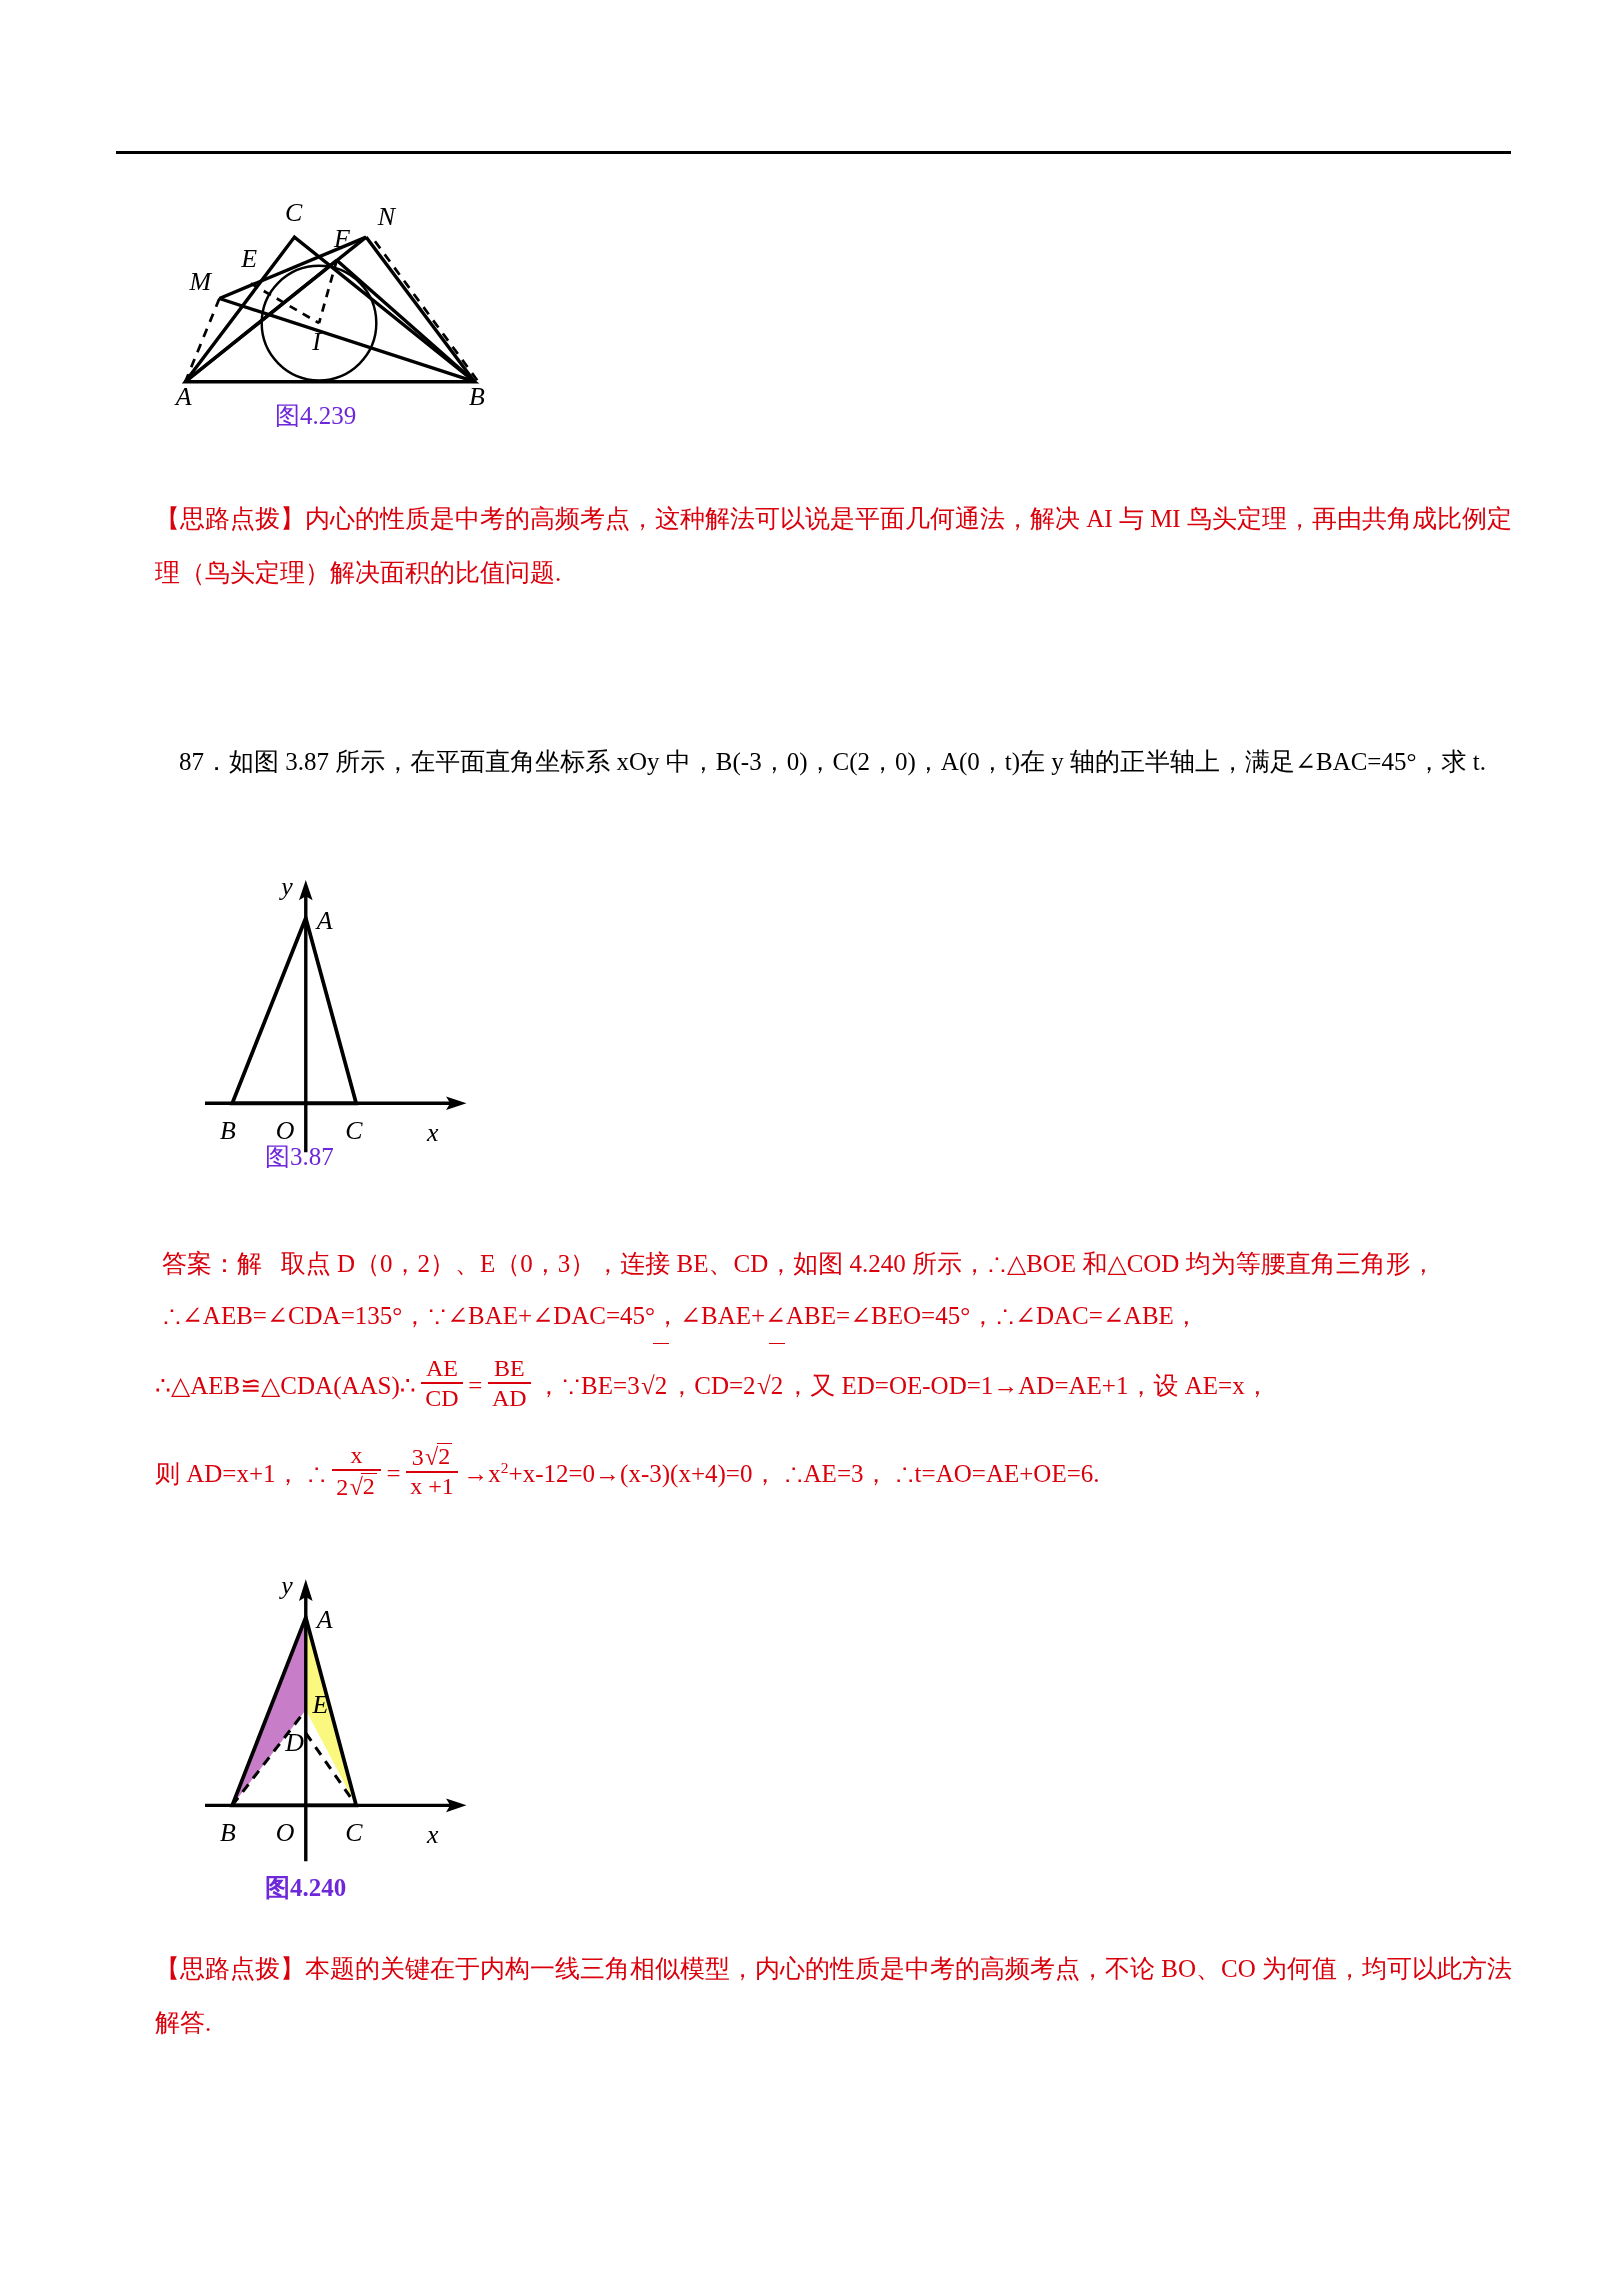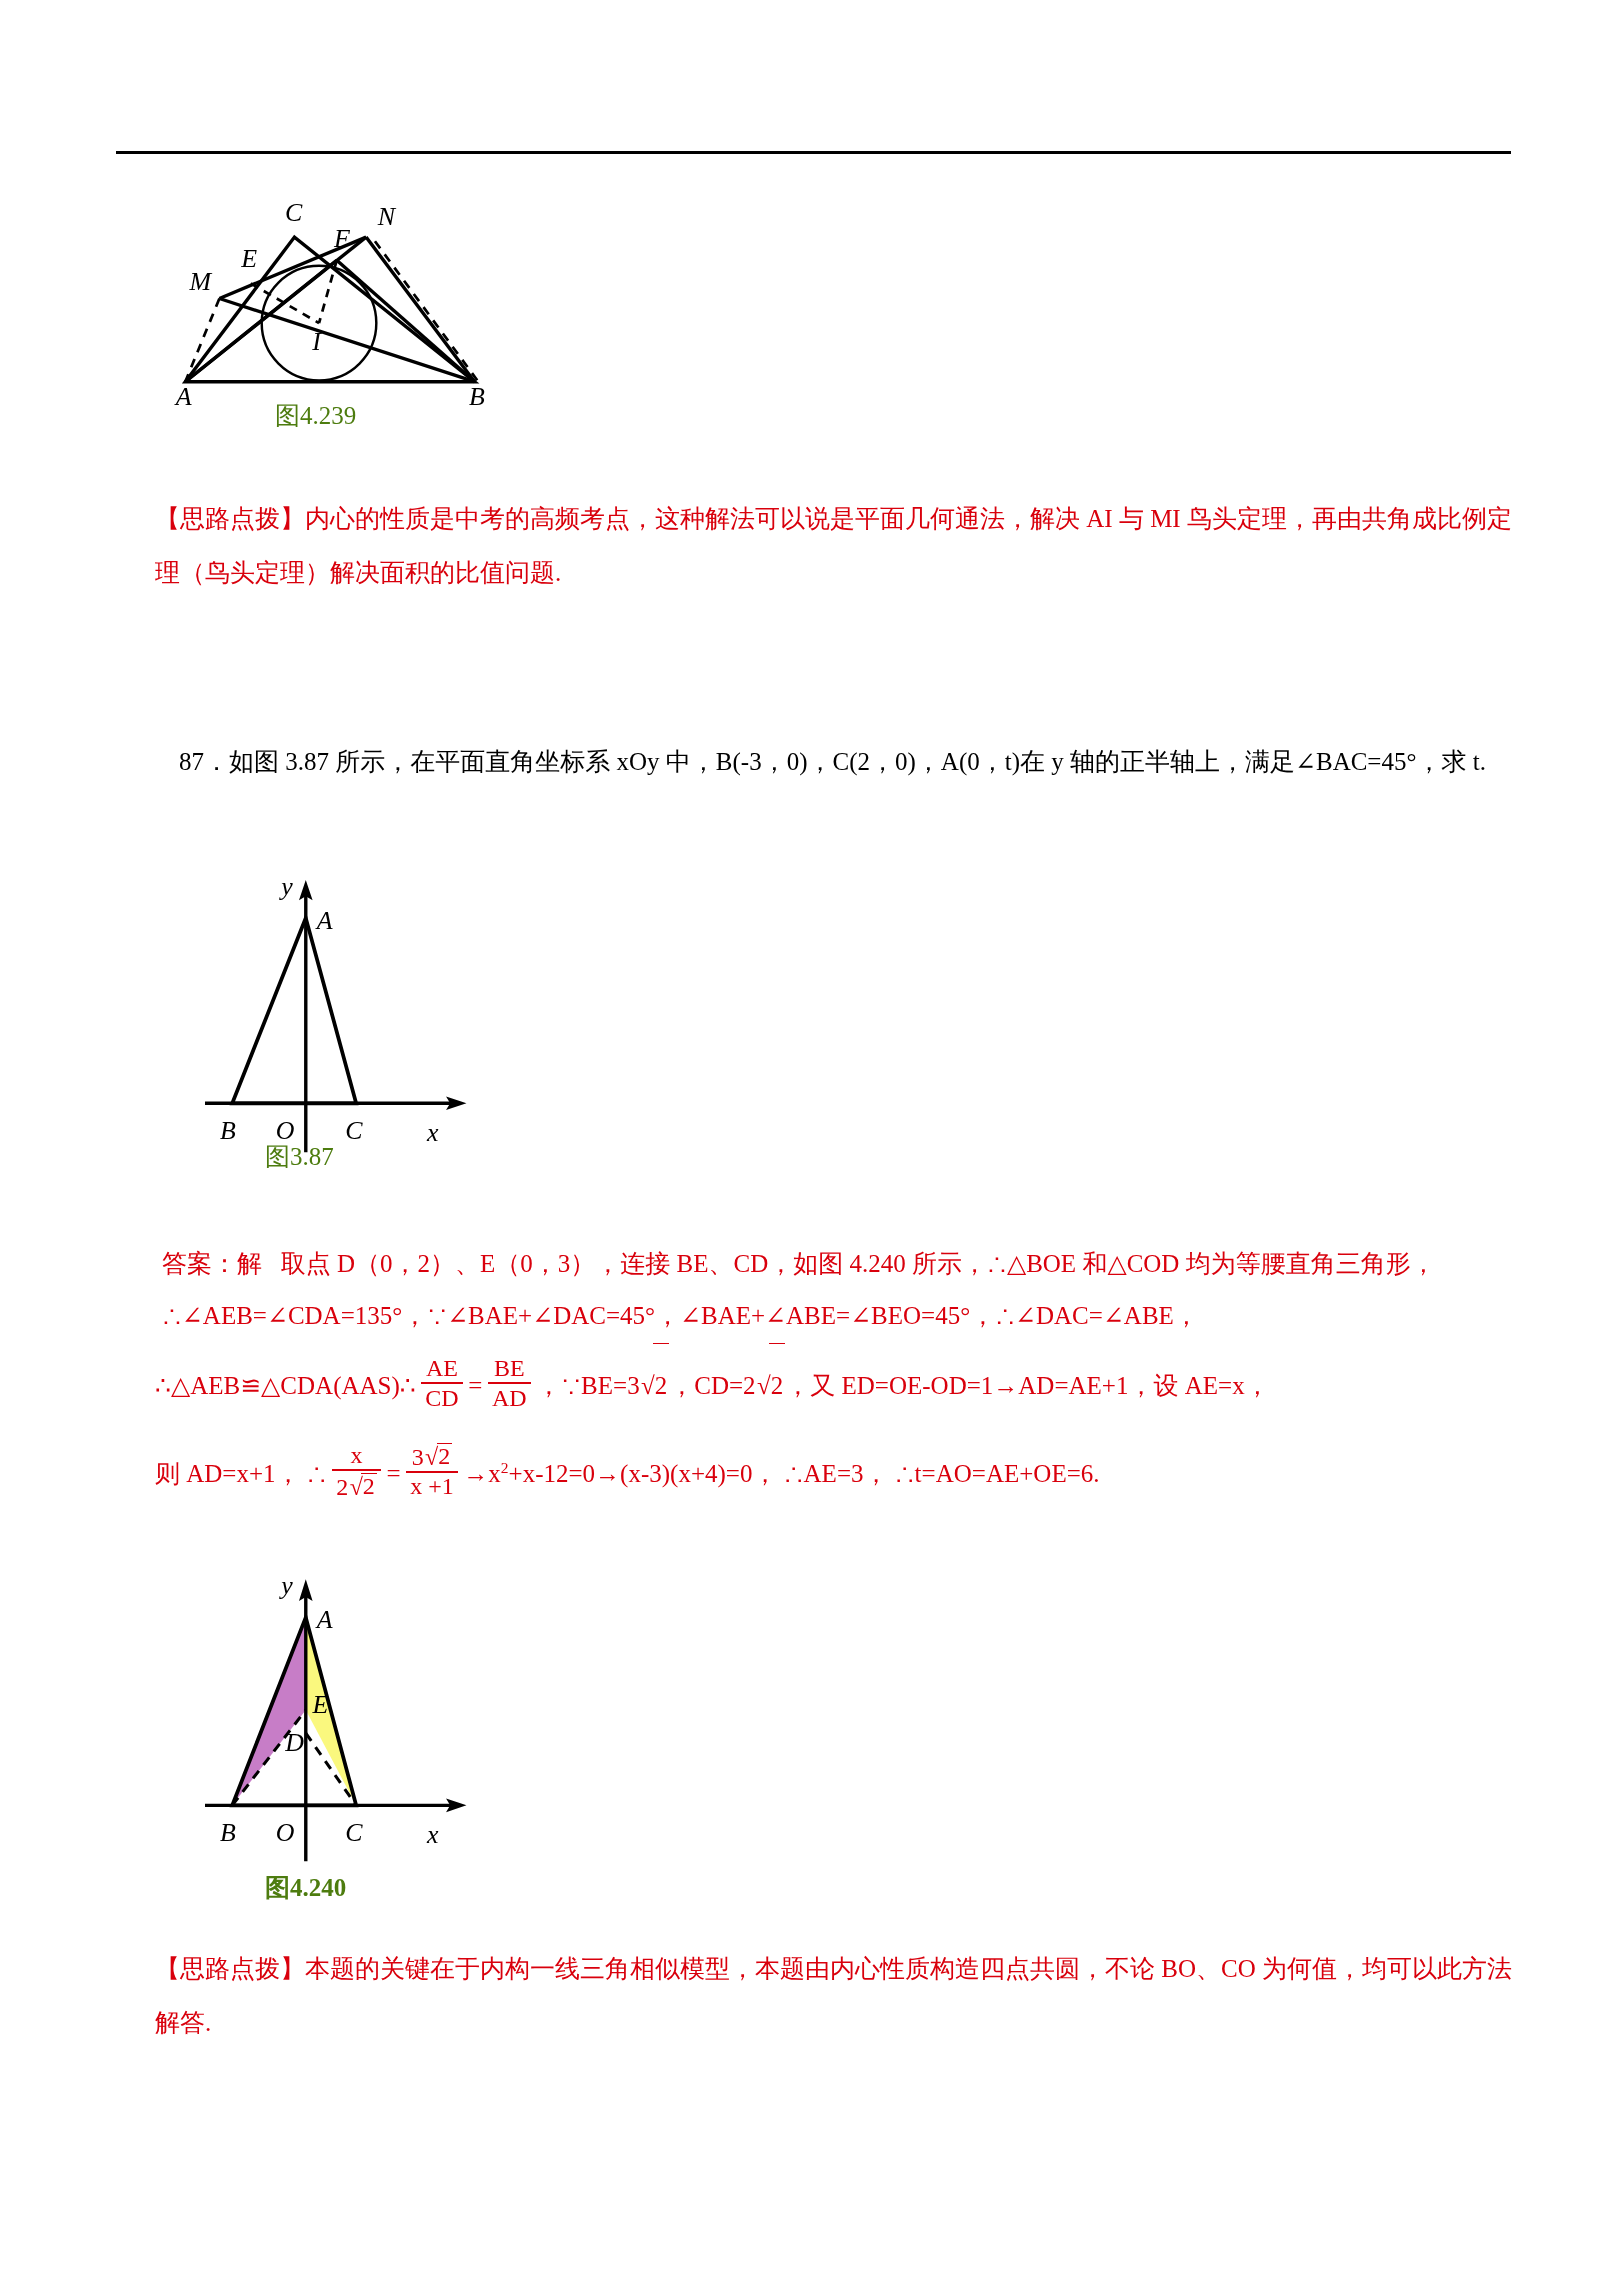--- a/index.html
+++ b/index.html
@@ -48,21 +48,21 @@
   .sqrt > .rad{font-size:1.0em;}
   .sqrt > .arg{border-top:1.8px solid currentColor;padding:0.7px 2px 0 1.4px;display:inline-block;margin-left:-1.4px;}
 
   sup.ex{font-size:0.62em;vertical-align:super;}
 
   
   .figwrap{position:absolute;}
   .cap{
     position:absolute;
     font-size:25px;
-    color:#4d7c0f;
+    color:#6d28d9;
     white-space:nowrap;
     text-align:right;
   }
 
   svg{display:block;overflow:visible;}
   .lbl{font-family:"Liberation Serif","DejaVu Serif",serif;font-style:italic;font-size:38px;fill:#000;}
 </style>
 </head>
 <body>
 
@@ -167,17 +167,17 @@
       <text class="lbl" x="118" y="268">D</text>
       <text class="lbl" x="22" y="400">B</text>
       <text class="lbl" x="104" y="400">O</text>
       <text class="lbl" x="206" y="400">C</text>
       <text class="lbl" x="326" y="404">x</text>
     </svg>
   </div>
   <div class="cap" style="left:265px;top:1871px;font-weight:bold;">图4.240</div>
 
   <div class="para red" style="left:155px;top:1942px;width:1357px;">
-    <span>【思路点拨】</span><span>本题的关键在于内构一线三角相似模型，本题由内心性质构造四点共圆，不论 </span><span class="it">BO</span><span>、</span><span class="it">CO</span><span> 为</span><span>何值，均可以此方法解答.</span>
+    <span>【思路点拨】</span><span>本题的关键在于内构一线三角相似模型，内心的性质是中考的高频考点，不论 </span><span class="it">BO</span><span>、</span><span class="it">CO</span><span> 为</span><span>何值，均可以此方法解答.</span>
   </div>
 
 </div>
 
 
 </body></html>

